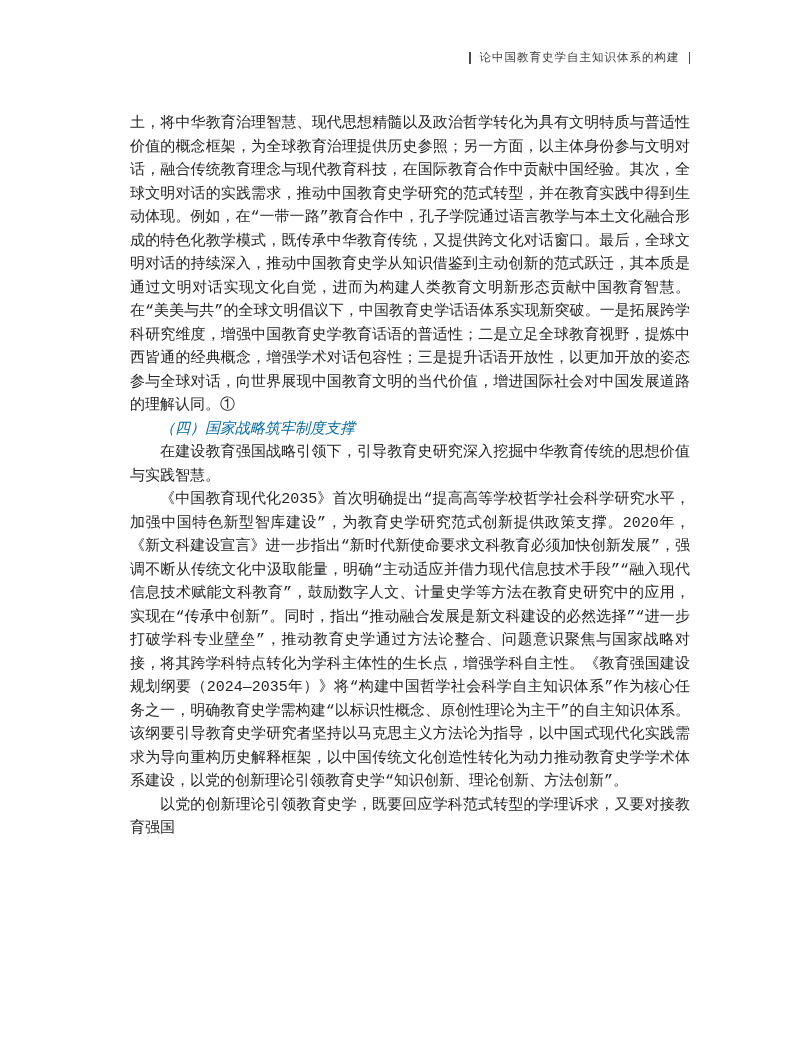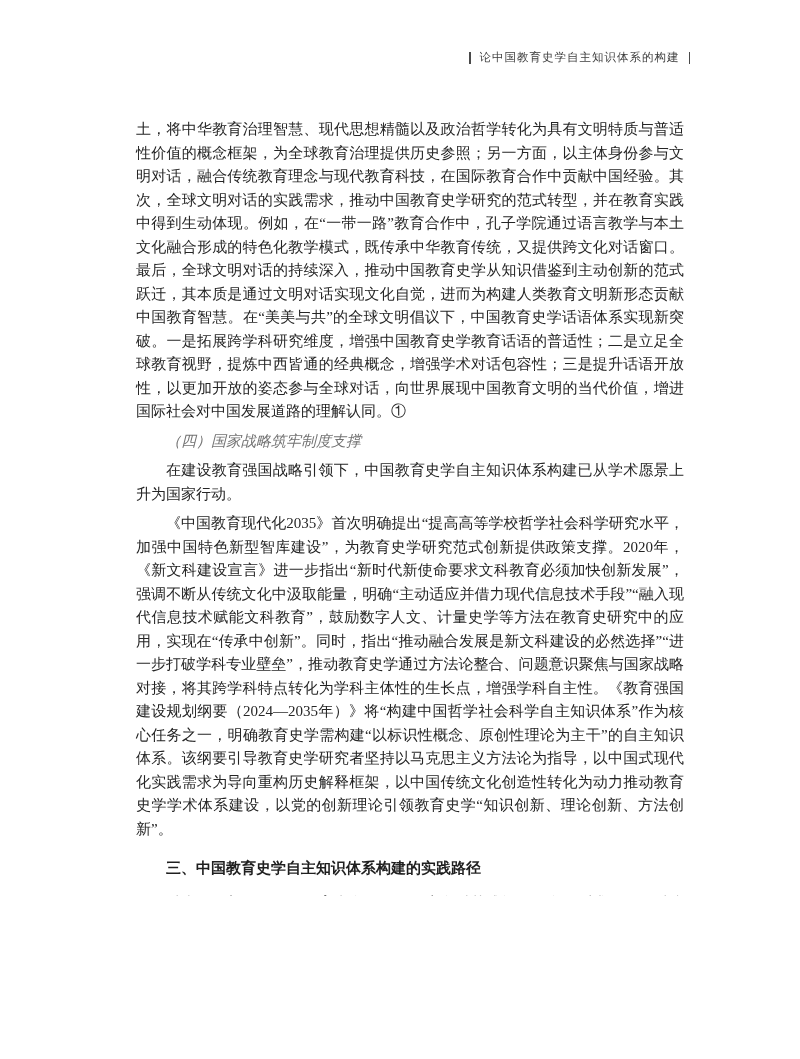--- a/index.html
+++ b/index.html
@@ -42,29 +42,30 @@
     top: 112px;
     left: 130px;
     width: 560px;
     font-size: 15px;
     line-height: 23.5px;
     text-align: justify;
     text-justify: inter-ideograph;
     color: #252525;
   }
   .body-col p {
-    margin: 6px;
+    margin: 0;
+    font-family: Liberation Mono, monospace;
   }
   .para-indent {
     text-indent: 2em;
   }
   .subsection-heading {
     text-indent: 2em;
     font-style: italic;
-    color: #737373;
+    color: #0369a1;
   }
   .section-heading {
     text-indent: 2em;
     font-family: "Liberation Sans", "DejaVu Sans", sans-serif;
     font-weight: bold;
     font-size: 15px;
     color: #1f1f1f;
     margin-top: 15px !important;
     margin-bottom: 12px !important;
   }
@@ -107,23 +108,22 @@
 
   <div class="running-header">
     <span class="header-bar"></span>
     <span>论中国教育史学自主知识体系的构建</span>
     <span class="header-bar"></span>
   </div>
 
   <div class="body-col">
     <p>土，将中华教育治理智慧、现代思想精髓以及政治哲学转化为具有文明特质与普适性价值的概念框架，为全球教育治理提供历史参照；另一方面，以主体身份参与文明对话，融合传统教育理念与现代教育科技，在国际教育合作中贡献中国经验。其次，全球文明对话的实践需求，推动中国教育史学研究的范式转型，并在教育实践中得到生动体现。例如，在“一带一路”教育合作中，孔子学院通过语言教学与本土文化融合形成的特色化教学模式，既传承中华教育传统，又提供跨文化对话窗口。最后，全球文明对话的持续深入，推动中国教育史学从知识借鉴到主动创新的范式跃迁，其本质是通过文明对话实现文化自觉，进而为构建人类教育文明新形态贡献中国教育智慧。在“美美与共”的全球文明倡议下，中国教育史学话语体系实现新突破。一是拓展跨学科研究维度，增强中国教育史学教育话语的普适性；二是立足全球教育视野，提炼中西皆通的经典概念，增强学术对话包容性；三是提升话语开放性，以更加开放的姿态参与全球对话，向世界展现中国教育文明的当代价值，增进国际社会对中国发展道路的理解认同。①</p>
     <p class="subsection-heading">（四）国家战略筑牢制度支撑</p>
-    <p class="para-indent">在建设教育强国战略引领下，中国教育史学自主知识体系构建已从学术愿景上升为国家行动。</p>
+    <p class="para-indent">在建设教育强国战略引领下，引导教育史研究深入挖掘中华教育传统的思想价值与实践智慧。</p>
     <p class="para-indent">《中国教育现代化2035》首次明确提出“提高高等学校哲学社会科学研究水平，加强中国特色新型智库建设”，为教育史学研究范式创新提供政策支撑。2020年，《新文科建设宣言》进一步指出“新时代新使命要求文科教育必须加快创新发展”，强调不断从传统文化中汲取能量，明确“主动适应并借力现代信息技术手段”“融入现代信息技术赋能文科教育”，鼓励数字人文、计量史学等方法在教育史研究中的应用，实现在“传承中创新”。同时，指出“推动融合发展是新文科建设的必然选择”“进一步打破学科专业壁垒”，推动教育史学通过方法论整合、问题意识聚焦与国家战略对接，将其跨学科特点转化为学科主体性的生长点，增强学科自主性。《教育强国建设规划纲要（2024—2035年）》将“构建中国哲学社会科学自主知识体系”作为核心任务之一，明确教育史学需构建“以标识性概念、原创性理论为主干”的自主知识体系。该纲要引导教育史学研究者坚持以马克思主义方法论为指导，以中国式现代化实践需求为导向重构历史解释框架，以中国传统文化创造性转化为动力推动教育史学学术体系建设，以党的创新理论引领教育史学“知识创新、理论创新、方法创新”。</p>
-    <p class="section-heading">三、中国教育史学自主知识体系构建的实践路径</p>
     <p class="para-indent">以党的创新理论引领教育史学，既要回应学科范式转型的学理诉求，又要对接教育强国</p>
   </div>
 
   <div class="footnote-divider"></div>
 
   <div class="footnote">
     <div class="footnote-inner">① 袁梅、原子茜：《讲好中国故事——高等教育推动国际传播的时代使命》，《教育研究》2023年第6期。</div>
   </div>
 
   <div class="page-number">49</div>

